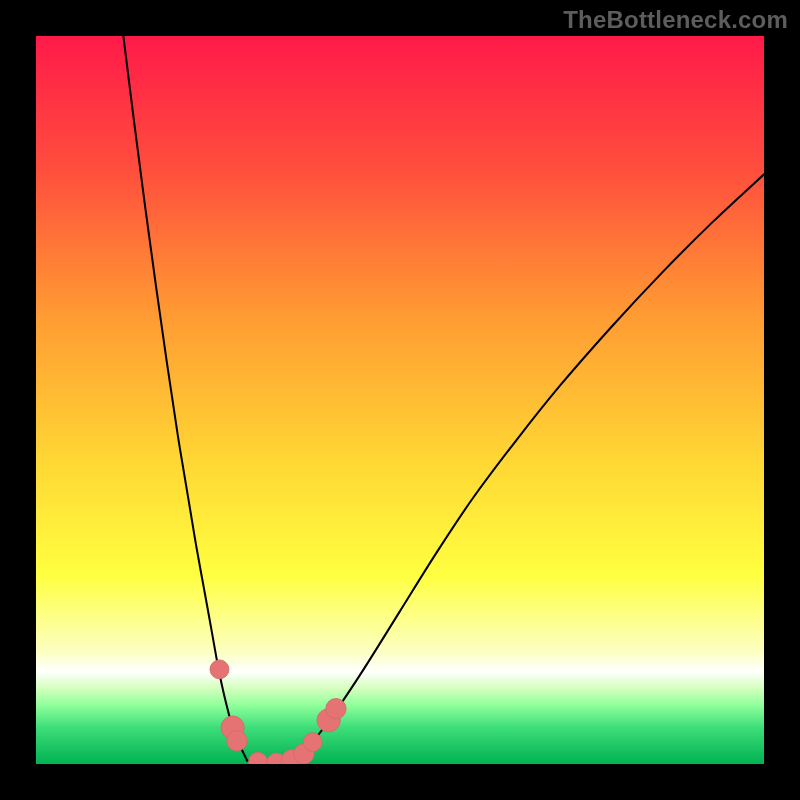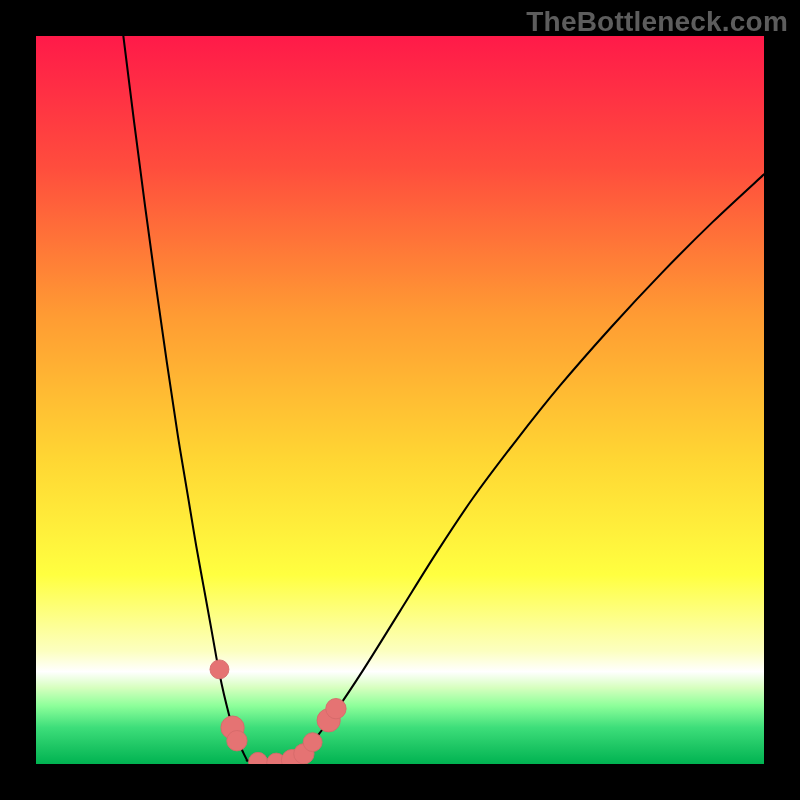--- a/index.html
+++ b/index.html
@@ -38,21 +38,21 @@
     left: 0;
     top: 0;
     width: 100%;
     height: 100%;
   }
   .watermark {
     position: absolute;
     top: 6px;
     right: 12px;
     font-family: Arial, Helvetica, sans-serif;
-    font-size: 28px;
+    font-size: 24px;
     font-weight: 600;
     color: #5d5d5d;
     letter-spacing: 0.2px;
   }
 </style>
 </head>
 <body>
 
 <div class="frame">
 

